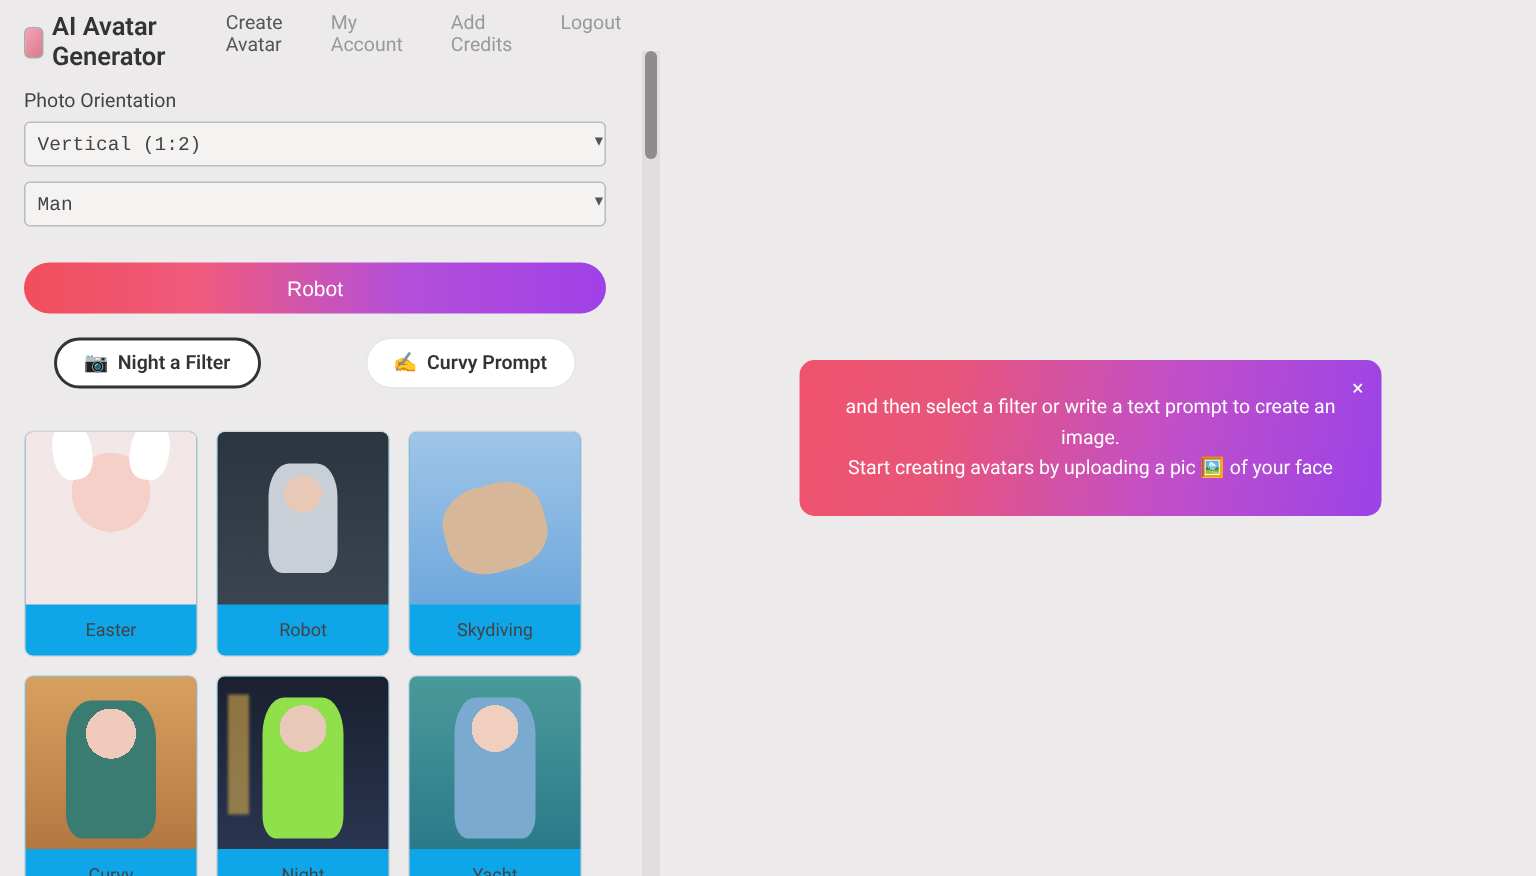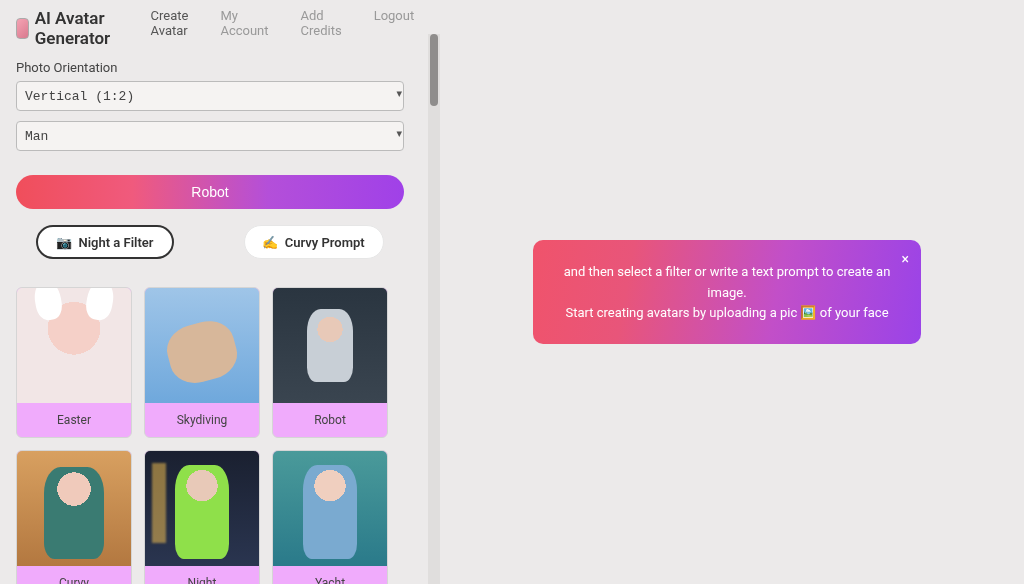--- a/index.html
+++ b/index.html
@@ -21,21 +21,21 @@
     .select-wrap::after { content: "▾"; position: absolute; right: 12px; top: 6px; color: #555; font-size: 11px; pointer-events:none; }
     
     .create-btn { width: 388px; height: 34px; border: none; border-radius: 18px; background: linear-gradient(90deg, #f04e5b, #f05a7d 30%, #b44fd9, #a041e8); color: #fff; font-size: 14px; font-weight: 500; cursor: pointer; margin-bottom: 16px; margin-top: 14px;}
     
     .filter-row { display: flex; gap: 70px; justify-content: center; width: 388px; margin-bottom: 28px; }
     .pill-btn { height: 34px; padding: 0 18px; border-radius: 18px; background: #fff; display: flex; align-items: center; gap: 6px; font-size: 13px; font-weight: 600; color: #333; cursor: pointer; }
     .pill-btn.outlined { border: 2px solid #333; }
     .pill-btn.plain { border: 1px solid #e6e6e6; }
     
     .grid { display: grid; grid-template-columns: repeat(3, 116px); gap: 12px; width: 388px; }
-    .card { border: 1px solid #d5d5d5; border-radius: 6px; background: #f0abfc; overflow: hidden; cursor: pointer; }
+    .card { border: 1px solid #d5d5d5; border-radius: 6px; background: #0ea5e9; overflow: hidden; cursor: pointer; }
     .card-img { width: 100%; height: 115px; }
     .card-label { text-align: center; font-size: 12px; color: #444; padding: 10px 0; }
     
     
     .av-easter  { background: radial-gradient(circle at 50% 35%, #f5d0c8 0 28%, #f2e6e6 28% 100%); position:relative; }
     .av-easter::before,.av-easter::after{content:"";position:absolute;top:-8px;width:26px;height:40px;background:#fff;border-radius:50% 50% 40% 40%;} .av-easter::before{left:18px;transform:rotate(-10deg);} .av-easter::after{right:18px;transform:rotate(10deg);}
     .av-robot   { background: linear-gradient(#2a3540,#3a4550); position:relative;} .av-robot::after{content:"";position:absolute;left:30%;top:18%;width:40%;height:64%;background:radial-gradient(circle at 50% 28%, #e8c9b8 0 22%, #c8cfd6 22% 100%);border-radius:30% 30% 20% 20%;}
     .av-sky     { background: linear-gradient(#9fc5e8,#6fa8dc); position:relative;} .av-sky::after{content:"";position:absolute;left:20%;top:30%;width:60%;height:50%;background:#d7b79a;border-radius:40%;transform:rotate(-15deg);}
     .av-curvy   { background: linear-gradient(#d8a060,#b37840); position:relative;} .av-curvy::after{content:"";position:absolute;left:24%;top:14%;width:52%;height:80%;background:radial-gradient(circle at 50% 24%, #f0cabb 0 22%, #3a7b72 22% 100%);border-radius:28% 28% 18% 18%;}
     .av-night   { background: linear-gradient(#1a2030,#2a3550); position:relative;} .av-night::after{content:"";position:absolute;left:26%;top:12%;width:48%;height:82%;background:radial-gradient(circle at 50% 22%, #e8c9b8 0 20%, #8fe04a 20% 100%);border-radius:26% 26% 16% 16%;} .av-night::before{content:"";position:absolute;left:6%;top:10%;width:12%;height:70%;background:rgba(255,200,80,.5);filter:blur(1px);}
@@ -89,26 +89,26 @@
       <span>Curvy Prompt</span>
     </div>
   </div>
 
   <div class="grid">
     <div class="card">
       <div class="card-img av-easter"></div>
       <div class="card-label">Easter</div>
     </div>
     <div class="card">
+      <div class="card-img av-robot"></div>
+      <div class="card-label">Robot</div>
+    </div>
+    <div class="card">
       <div class="card-img av-sky"></div>
       <div class="card-label">Skydiving</div>
-    </div>
-    <div class="card">
-      <div class="card-img av-robot"></div>
-      <div class="card-label">Robot</div>
     </div>
     <div class="card">
       <div class="card-img av-curvy"></div>
       <div class="card-label">Curvy</div>
     </div>
     <div class="card">
       <div class="card-img av-night"></div>
       <div class="card-label">Night</div>
     </div>
     <div class="card">

